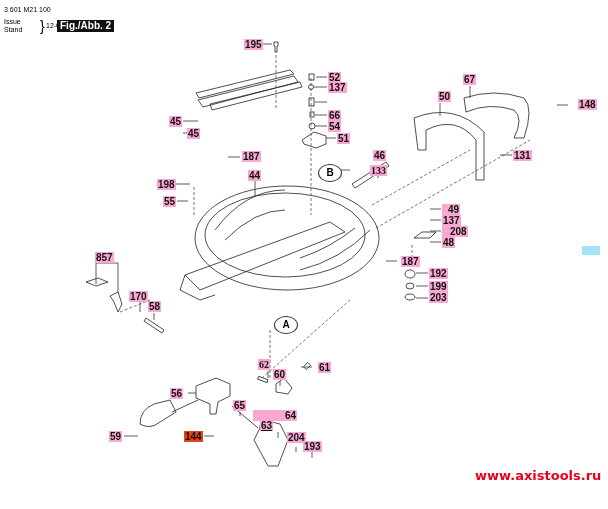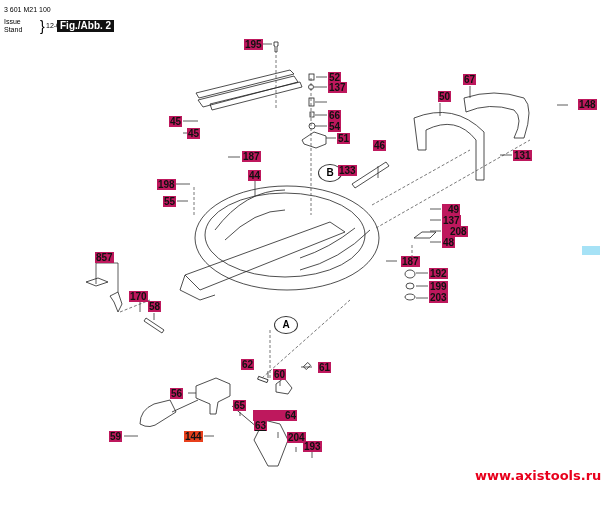--- a/index.html
+++ b/index.html
@@ -1,20 +1,20 @@
 <!DOCTYPE html>
 <html><head>
 <meta charset="utf-8">
 <style>
   html, body { margin:0; padding:0; background:#ffffff; }
   body { width:608px; height:509px; position:relative; overflow:hidden; font-family:"Liberation Sans", sans-serif; }
   .hdr { position:absolute; font-size:7px; color:#000; line-height:8px; }
   .fig { position:absolute; left:57px; top:20px; background:#111; color:#fff; font-weight:bold; font-size:10px; padding:0 3px; line-height:12px; }
   .brace { position:absolute; left:40px; top:19px; font-size:14px; line-height:14px; color:#000; }
-  .lbl { position:absolute; background:#be185d; color:#111; font-weight:bold; font-size:10px; line-height:11px; padding:0 1px; }
+  .lbl { position:absolute; background:#f9a8d4; color:#111; font-weight:bold; font-size:10px; line-height:11px; padding:0 1px; }
   .lbl.red { background:#e8401c; }
   .callout { position:absolute; width:22px; height:16px; border:1px solid #333; border-radius:50%; background:#fff; text-align:center; font-size:10px; font-weight:bold; line-height:16px; }
   .tab { position:absolute; left:582px; top:246px; width:18px; height:9px; background:#a6e2f6; }
   .url { position:absolute; left:475px; top:468px; color:#e8001c; font-weight:bold; font-size:13px; font-family:"DejaVu Sans", sans-serif; }
   svg.draw { position:absolute; left:0; top:0; }
 </style>
 </head>
 <body>
 
 <div class="hdr" style="left:4px;top:6px;">3 601 M21 100</div>
@@ -144,42 +144,42 @@
 <div class="lbl" style="left:328px;top:110px;">66</div>
 <div class="lbl" style="left:328px;top:121px;">54</div>
 <div class="lbl" style="left:337px;top:133px;">51</div>
 <div class="lbl" style="left:169px;top:116px;">45</div>
 <div class="lbl" style="left:187px;top:128px;">45</div>
 <div class="lbl" style="left:463px;top:74px;">67</div>
 <div class="lbl" style="left:438px;top:91px;">50</div>
 <div class="lbl" style="left:578px;top:99px;">148</div>
 <div class="lbl" style="left:513px;top:150px;text-align:right;">131</div>
 <div class="lbl" style="left:242px;top:151px;">187</div>
-<div class="lbl" style="left:373px;top:140px;">46</div>
-<div class="lbl" style="left:338px;top:165px;">133</div>
+<div class="lbl" style="left:373px;top:150px;">46</div>
+<div class="lbl" style="left:370px;top:165px;font-family:Liberation Serif, serif;">133</div>
 <div class="lbl" style="left:248px;top:170px;">44</div>
 <div class="lbl" style="left:157px;top:179px;">198</div>
 <div class="lbl" style="left:163px;top:196px;">55</div>
 <div class="lbl" style="left:442px;top:204px;padding-left:6px;">49</div>
 <div class="lbl" style="left:442px;top:215px;">137</div>
 <div class="lbl" style="left:442px;top:226px;padding-left:8px;">208</div>
 <div class="lbl" style="left:442px;top:237px;text-align:center;">48</div>
 <div class="lbl" style="left:401px;top:256px;">187</div>
 <div class="lbl" style="left:429px;top:268px;">192</div>
 <div class="lbl" style="left:429px;top:281px;">199</div>
 <div class="lbl" style="left:429px;top:292px;">203</div>
 <div class="lbl" style="left:95px;top:252px;">857</div>
 <div class="lbl" style="left:129px;top:291px;">170</div>
 <div class="lbl" style="left:148px;top:301px;">58</div>
-<div class="lbl" style="left:241px;top:359px;">62</div>
+<div class="lbl" style="left:258px;top:359px;font-family:Liberation Serif, serif;">62</div>
 <div class="lbl" style="left:318px;top:362px;">61</div>
 <div class="lbl" style="left:273px;top:369px;">60</div>
 <div class="lbl" style="left:170px;top:388px;">56</div>
 <div class="lbl" style="left:233px;top:400px;">65</div>
 <div class="lbl" style="left:253px;top:410px;padding-left:32px;">64</div>
-<div class="lbl" style="left:254px;top:420px;text-decoration:underline;">63</div>
+<div class="lbl" style="left:260px;top:420px;text-decoration:underline;">63</div>
 <div class="lbl" style="left:287px;top:432px;">204</div>
 <div class="lbl" style="left:303px;top:441px;">193</div>
 <div class="lbl" style="left:109px;top:431px;">59</div>
 <div class="lbl red" style="left:184px;top:431px;">144</div>
 
 <div class="tab"></div>
 <div class="url">www.axistools.ru</div>
 
 </body></html>

